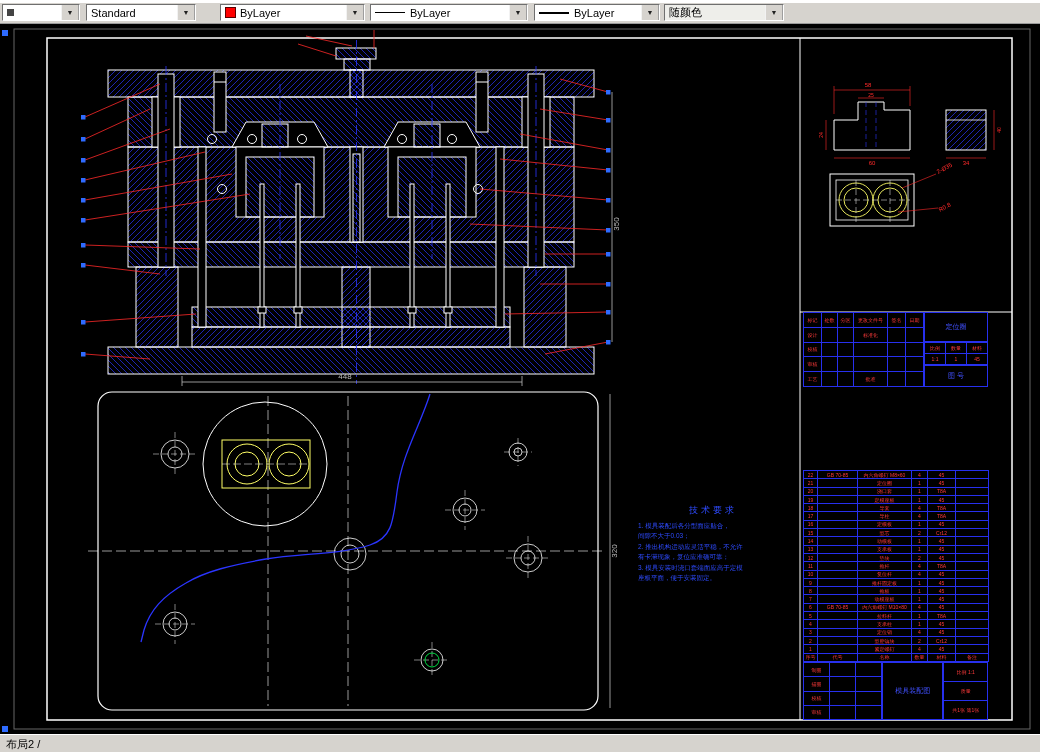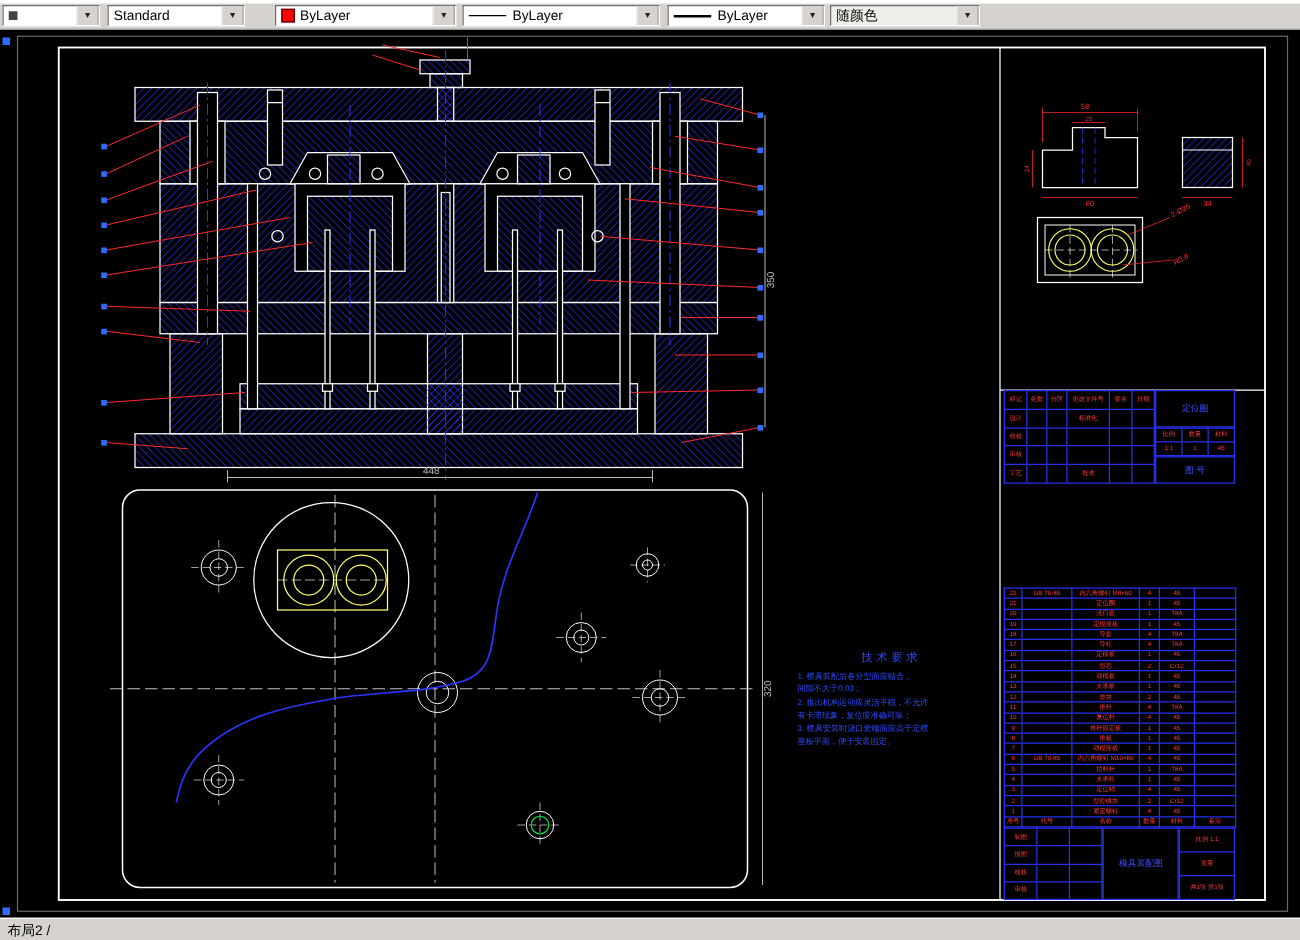--- a/index.html
+++ b/index.html
@@ -317,21 +317,21 @@
     </g>
     <g stroke="#ff2a2a" stroke-width="0.6" fill="#ff2a2a">
       <line x1="902" y1="164" x2="936" y2="150"></line>
       <text transform="translate(938,150) rotate(-28)" font-size="6" stroke="none">2-Ø35</text>
       <line x1="898" y1="188" x2="938" y2="184"></line>
       <text transform="translate(940,188) rotate(-28)" font-size="6" stroke="none">R0.8</text>
     </g>
   </g>
 </svg>
 
-  <div class="techreq" style="left:638px;top:496px;width:150px;">
+  <div class="techreq" style="left:638px;top:480px;width:150px;">
     <div class="title">技术要求</div>
     <div>
         <div class="line">1. 模具装配后各分型面应贴合，</div>
         <div class="line">   间隙不大于0.03；</div>
         <div class="line">2. 推出机构运动应灵活平稳，不允许</div>
         <div class="line">   有卡滞现象，复位应准确可靠；</div>
         <div class="line">3. 模具安装时浇口套端面应高于定模</div>
         <div class="line">   座板平面，便于安装固定。</div>
       </div>
   </div>

